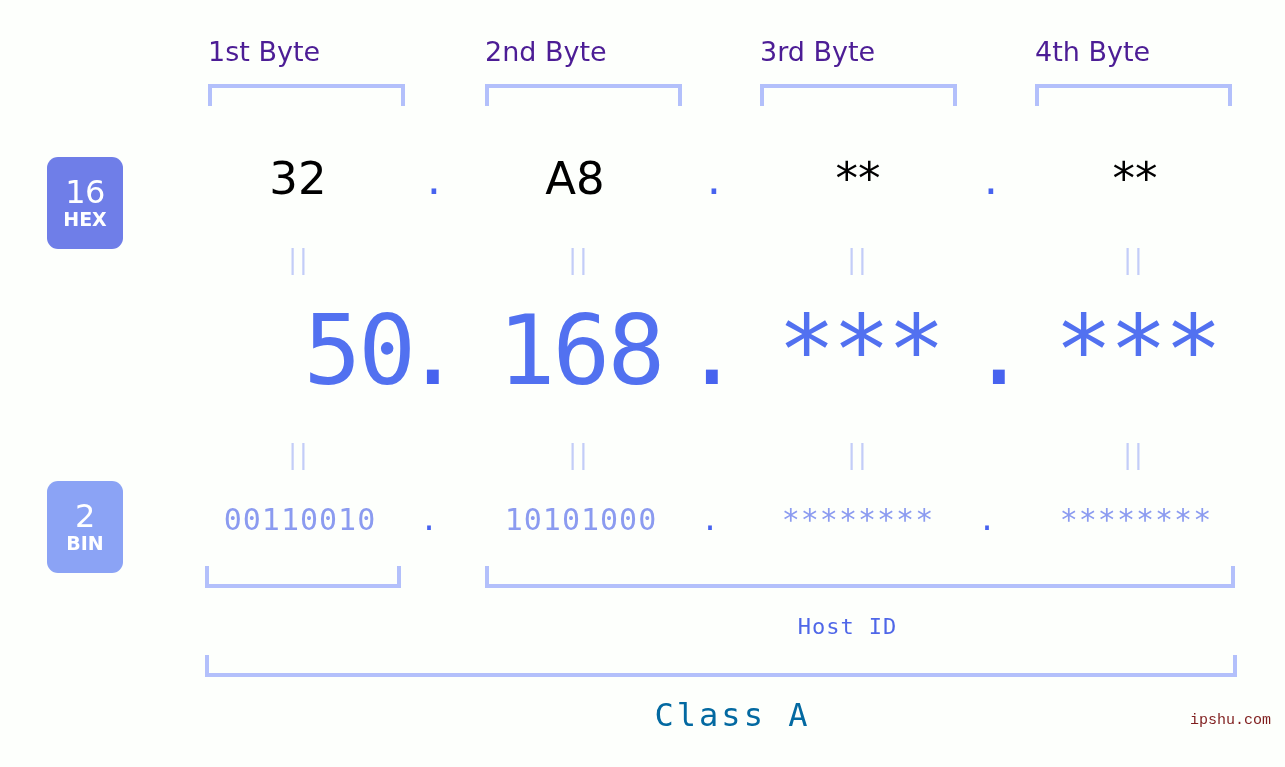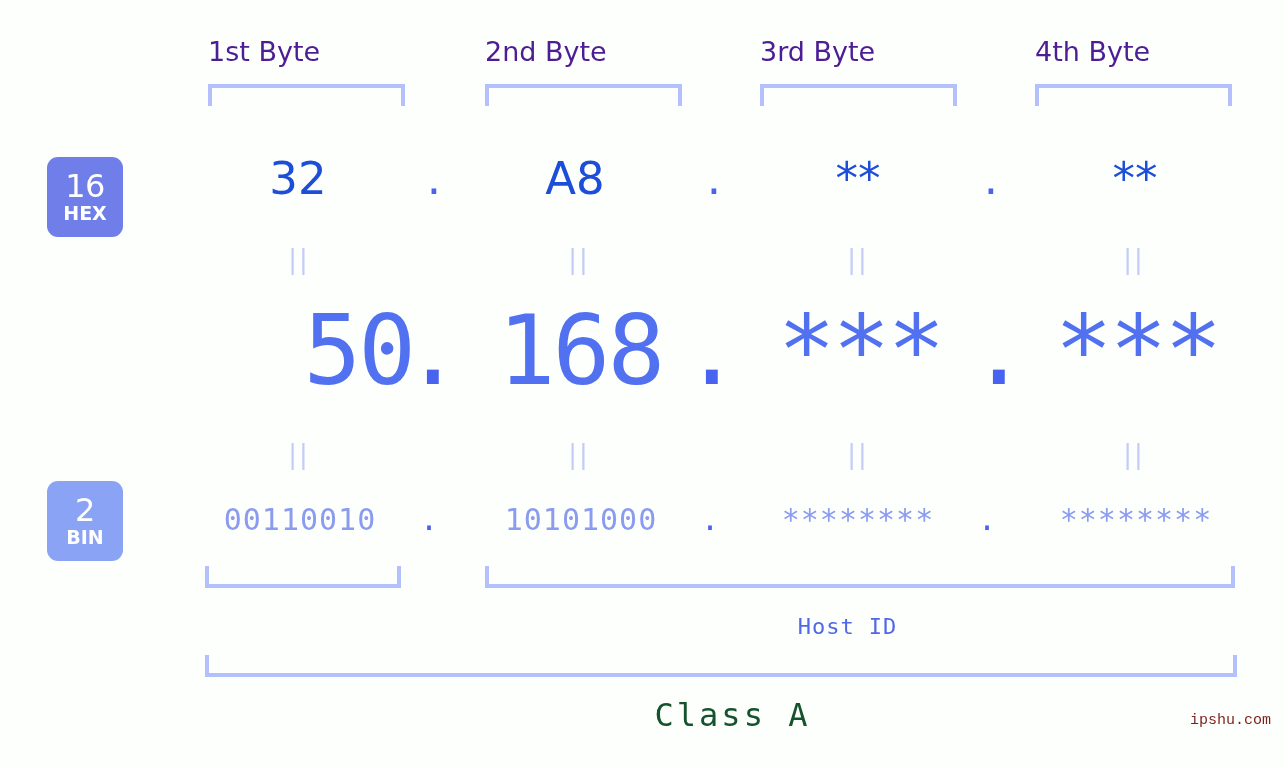--- a/index.html
+++ b/index.html
@@ -49,21 +49,21 @@
   .bracket.up {          
     border-top: none;
     height: 22px;
   }
 
   
   .badge {
     position: absolute;
     left: 47px;
     width: 76px;
-    height: 80px;
+    height: 92px;
     border-radius: 11px;
     color: #ffffff;
     display: flex;
     flex-direction: column;
     align-items: center;
     justify-content: center;
     font-family: "DejaVu Sans", sans-serif;
   }
   .badge .num {
     font-size: 32px;
@@ -81,21 +81,21 @@
   
   .cell {
     position: absolute;
     text-align: center;
     white-space: nowrap;
   }
 
   .hexrow .cell {
     font-family: "DejaVu Sans", sans-serif;
     font-size: 45px;
-    color: #1d4ed8;
+    color: #000000;
     top: 153px;
     height: 52px;
     line-height: 52px;
   }
   .hexrow .dot {
     position: absolute;
     font-family: "DejaVu Sans", sans-serif;
     font-size: 45px;
     color: #4763ef;
     top: 153px;
@@ -166,21 +166,21 @@
     color: #4f67e8;
     white-space: nowrap;
     letter-spacing: 1px;
   }
 
   .class-label {
     position: absolute;
     text-align: center;
     font-family: "DejaVu Sans Mono", monospace;
     font-size: 32px;
-    color: #14532d;
+    color: #0369a1;
     white-space: nowrap;
     letter-spacing: 3px;
   }
 
   .watermark {
     position: absolute;
     right: 14px;
     top: 712px;
     font-family: Liberation Mono, monospace;
     font-size: 15px;

